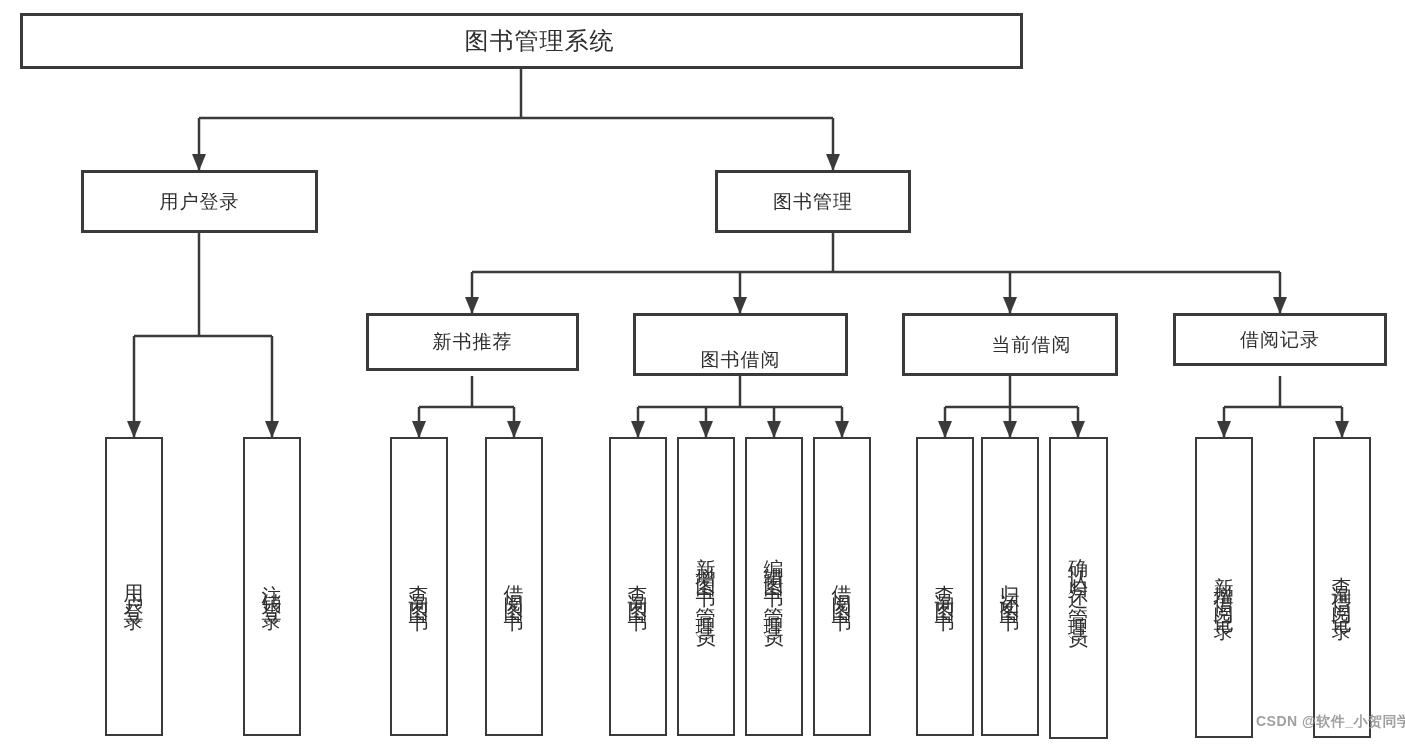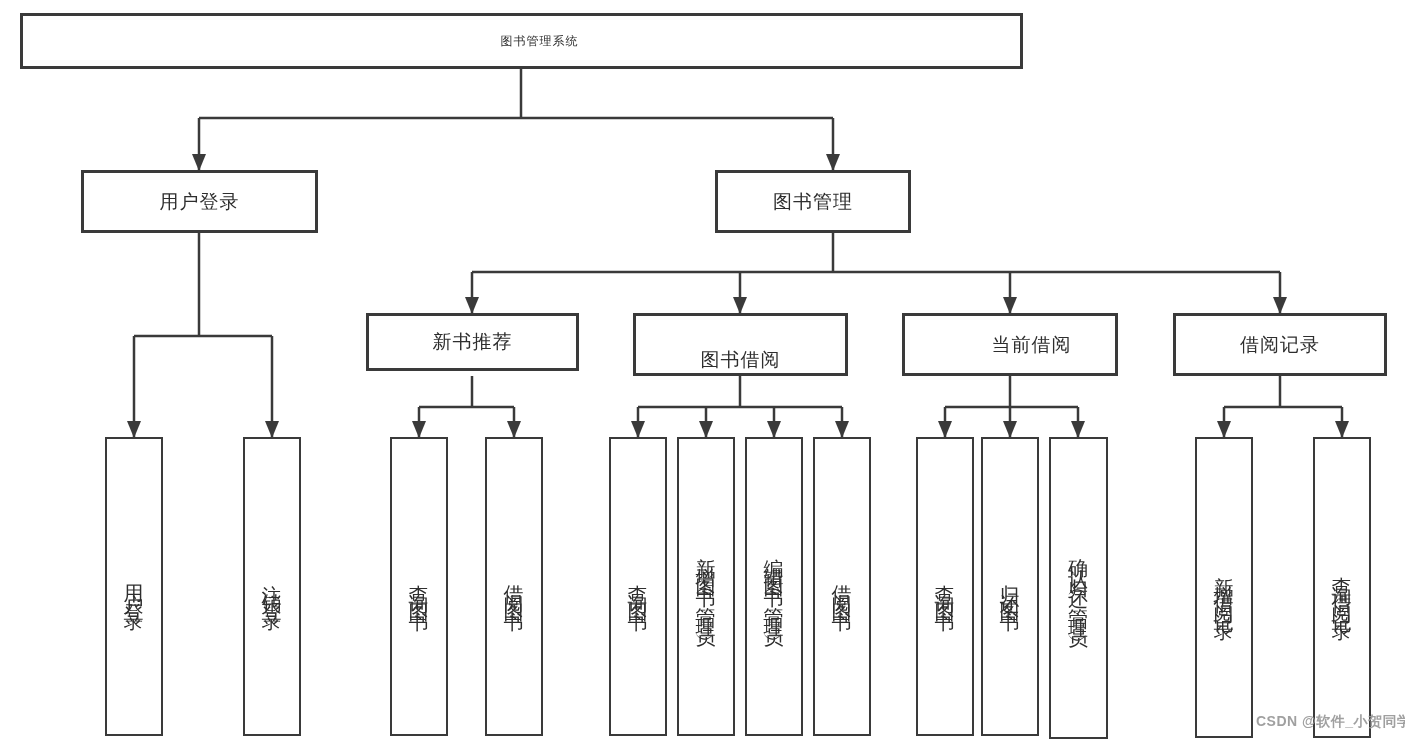--- a/index.html
+++ b/index.html
@@ -32,21 +32,21 @@
     align-items: center;
     justify-content: center;
     color: #2e2e2e;
   }
   .hnode .label {
     font-size: 19px;
     letter-spacing: 1px;
     white-space: nowrap;
   }
   .root .label {
-    font-size: 12px;
+    font-size: 24px;
     letter-spacing: 1px;
     margin-left: 36px;
   }
   .leaf {
     border-width: 2.5px;
   }
   .leaf .label {
     writing-mode: vertical-rl;
     text-orientation: mixed;
     font-size: 20px;
@@ -152,21 +152,21 @@
 
   <div class="node hnode" style="left:366px; top:313px; width:213px; height:58px;">
     <span class="label">新书推荐</span>
   </div>
   <div class="node hnode" style="left:633px; top:313px; width:215px; height:63px;align-items:flex-end;">
     <span class="label">图书借阅</span>
   </div>
   <div class="node hnode" style="left:902px; top:313px; width:216px; height:63px;padding-left:43px;">
     <span class="label">当前借阅</span>
   </div>
-  <div class="node hnode" style="left:1173px; top:313px; width:214px; height:63px;">
+  <div class="node hnode" style="left:1173px; top:313px; width:214px; height:53px;">
     <span class="label">借阅记录</span>
   </div>
 
   <div class="node leaf" style="left:105px; top:437px; width:58px; height:299px;">
     <span class="label">用户登录</span>
   </div>
   <div class="node leaf" style="left:243px; top:437px; width:58px; height:299px;">
     <span class="label">注销登录</span>
   </div>
 

